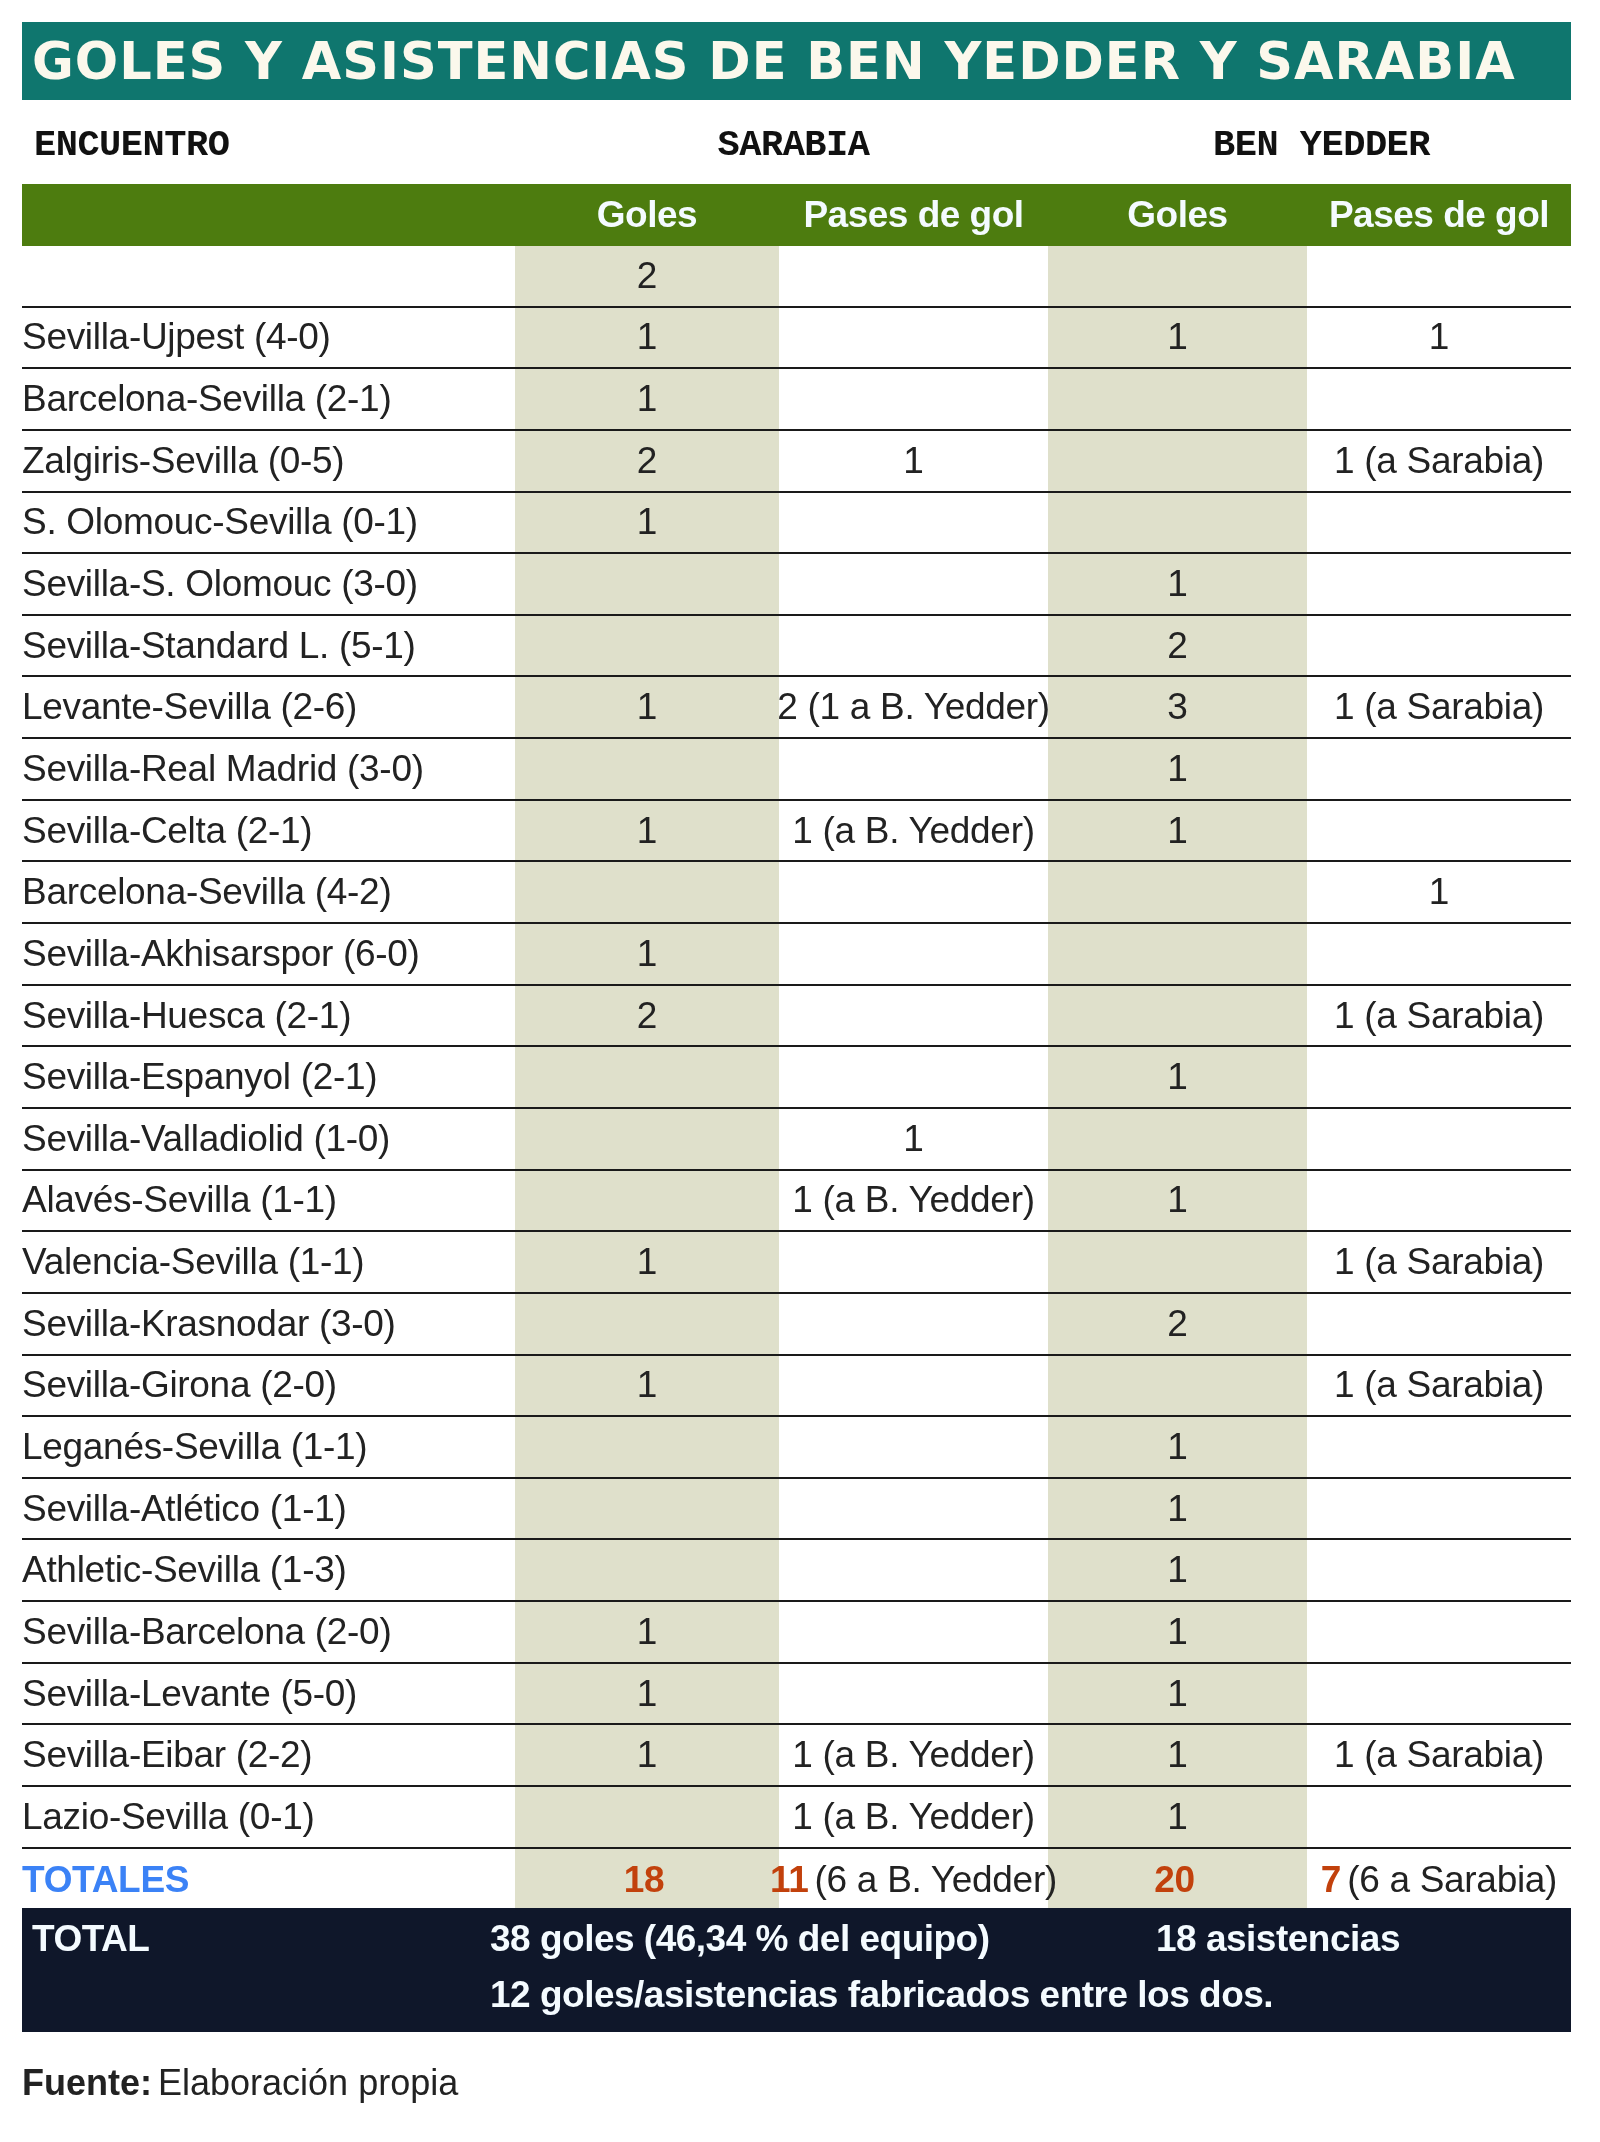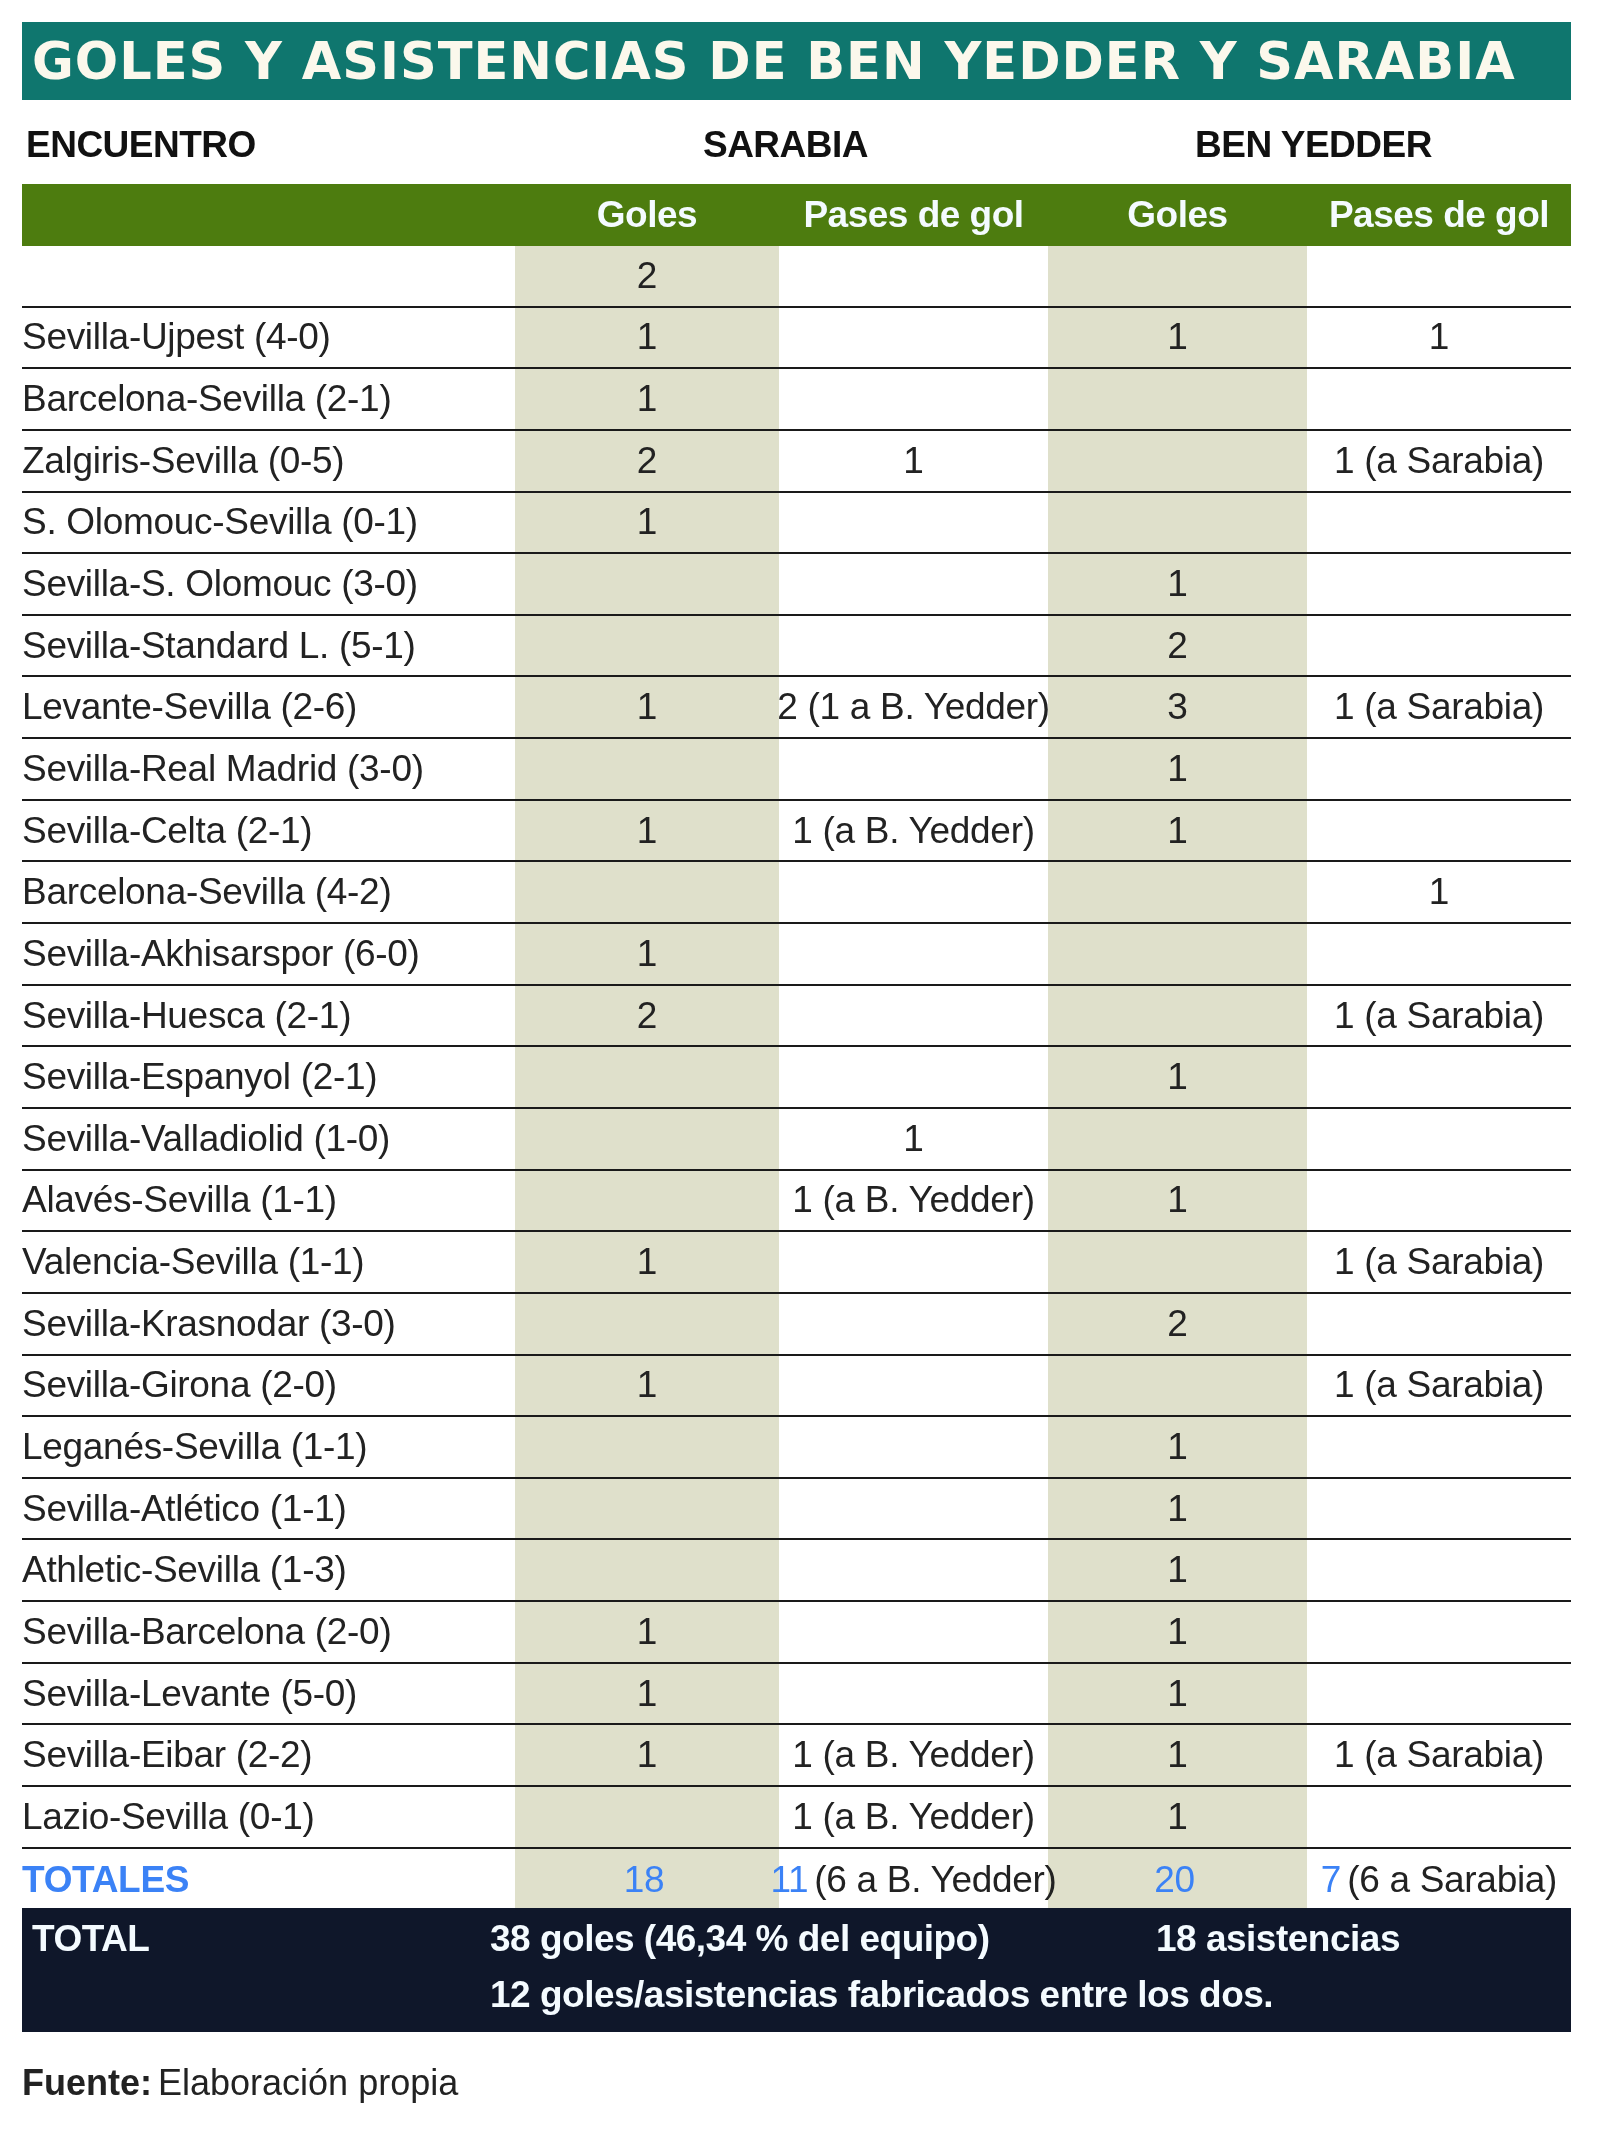--- a/index.html
+++ b/index.html
@@ -5,21 +5,21 @@
   html, body { margin: 0; padding: 0; background: #ffffff; }
   body { width: 1600px; height: 2142px; position: relative; overflow: hidden;
          font-family: "Liberation Sans", "DejaVu Sans", sans-serif; color: #1c1c1c; }
 
   .title-bar { position: absolute; left: 22px; top: 22px; width: 1549px; height: 78px;
                background: #0f766e; color: #fbf8ec; display: flex; align-items: center; }
   .title-text { font-family: "DejaVu Sans", sans-serif; font-weight: bold; font-size: 51px;
                 letter-spacing: 1px; padding-left: 10px; white-space: nowrap;
                 transform: scaleX(1.0); transform-origin: left center; }
 
-  .group-header { position: absolute; top: 118px; height: 60px; width: 1448px; left: 4px; }
+  .group-header { position: absolute; top: 118px; height: 60px; width: 1448px; left: 12px; font-family: Liberation Mono, monospace; }
   .group-header span { position: absolute; top: 6px; font-weight: bold; font-size: 37px;
                        letter-spacing: -0.5px; color: #111; }
   .gh-encuentro { left: 22px; }
   .gh-sarabia { left: 515px; width: 533px; text-align: center; }
   .gh-benyedder { left: 1048px; width: 523px; text-align: center; }
 
   .sub-header { position: absolute; left: 22px; top: 184px; width: 1549px; height: 62px;
                 background: #4d7c0f; }
   .sub-header span { position: absolute; top: 0; height: 62px; line-height: 62px;
                      color: #f4fbff; font-weight: bold; font-size: 37px; text-align: center;
@@ -40,21 +40,21 @@
           font-size: 37px; color: #222; white-space: nowrap; letter-spacing: -0.3px; }
   .c0 { left: 0; width: 493px; justify-content: flex-start; }
   .c1 { left: 493px; width: 264px; justify-content: center; }
   .c2 { left: 757px; width: 269px; justify-content: center; }
   .c3 { left: 1026px; width: 259px; justify-content: center; }
   .c4 { left: 1285px; width: 264px; justify-content: center; }
 
   .totals-row { position: absolute; left: 22px; top: 1851px; width: 1549px; height: 57px; }
   .totals-row .cell { font-size: 37px; }
   .totals-label { font-weight: bold; color: #3b82f6; }
-  .bold-num { font-weight: normal; color: #3b82f6; margin-right: 6px; }
+  .bold-num { font-weight: bold; color: #c2410c; margin-right: 6px; }
 
   .total-box { position: absolute; left: 22px; top: 1908px; width: 1549px; height: 124px;
                background: #0f172a; color: #f4fbff; font-weight: bold; font-size: 37px; }
   .total-box span { position: absolute; white-space: nowrap; letter-spacing: -0.5px; }
   .tb-label { left: 10px; top: 10px; }
   .tb-goals { left: 468px; top: 10px; }
   .tb-assists { left: 1134px; top: 10px; }
   .tb-combined { left: 468px; top: 66px; }
 
   .source { position: absolute; left: 22px; top: 2062px; font-size: 36px; color: #222; }

